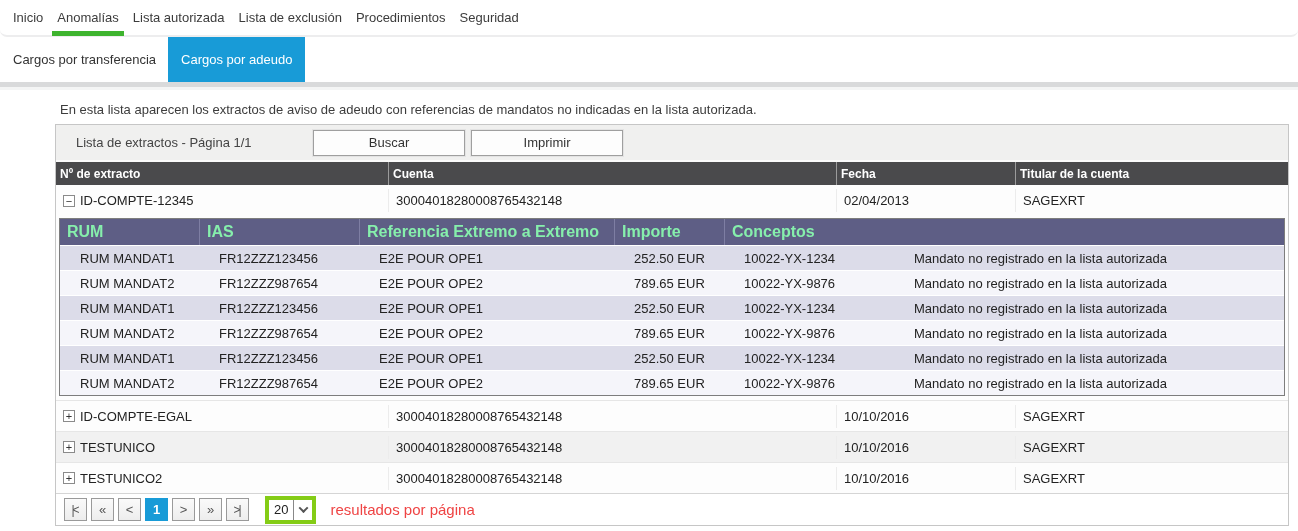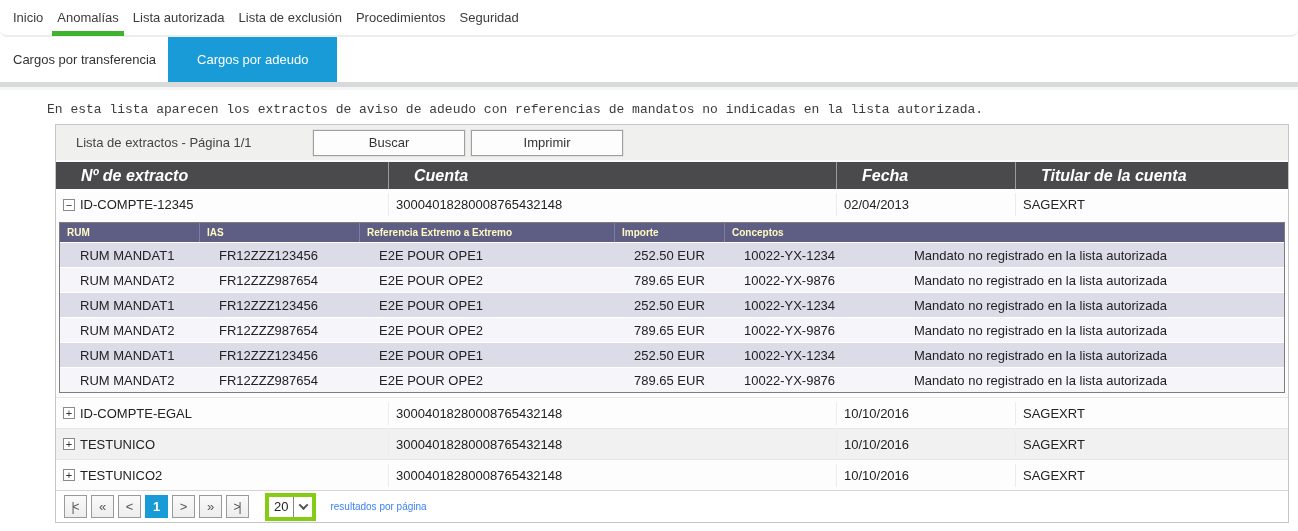--- a/index.html
+++ b/index.html
@@ -9,62 +9,62 @@
   
   .topnav { display:flex; align-items:flex-start; padding:8px 0 0 6px; height:37px;
             border-bottom:2px solid #ededee; background:#ffffff;border-radius:7px; }
   .nav-item { position:relative; padding:2px 7px 9px 7px; font-size:13px; color:#3c3c3c;
               cursor:pointer; white-space:nowrap; }
   .nav-item.active::after { content:""; position:absolute; left:2px; right:2px; bottom:-2px;
               height:5px; background:#3eb42e; }
 
   
   .tabbar { display:flex; height:45px; background:#ffffff;border-radius:14px; }
-  .tab { display:flex; align-items:center; padding:0 29px; font-size:13px; color:#333;
+  .tab { display:flex; align-items:center; padding:0 13px; font-size:13px; color:#333;
          cursor:pointer; white-space:nowrap; }
   .tab.first { padding:0 12px 0 13px; }
   .tab.active { background:#189bd7; color:#ffffff; }
   .tab-strip { height:5px; background:#d9dadb; }
   .tab-strip2 { height:3px; background:#f4f5f5; }
 
   
-  .desc { margin:12px 10px 7px 47px; font-size:13px; color:#3c3c3c;font-family:Liberation Mono, monospace; }
+  .desc { margin:12px 10px 7px 60px; font-size:13px; color:#3c3c3c; }
 
   
   .panel { margin:0 9px 0 55px; border:1px solid #c6c6c6; background:#ffffff; }
 
   .toolbar { display:flex; align-items:center; height:37px; background:#f0f0ef;
              border-bottom:2px solid #fbfbfb; padding-left:20px; }
   .toolbar-title { font-size:13px; color:#444; width:237px; }
   .btn { width:152px; height:26px; margin-right:6px; background:#fdfdfd;
          border:1px solid #9f9f9f; box-shadow:0 0 0 1px #e3e3e3; font-size:13px;
          color:#333; font-family:inherit; cursor:pointer; }
 
   
   .m-head { display:grid; grid-template-columns:332px 448px 179px auto; background:#4a4a4c; }
-  .m-head .hcell { padding:5px 7px 4px 25px; color:#ffffff; font-size:16px; font-weight:bold;
-                   border-left:1px solid #9b9b9b; white-space:nowrap; overflow:hidden;font-style:italic; }
+  .m-head .hcell { padding:5px 7px 4px 4px; color:#ffffff; font-size:12px; font-weight:bold;
+                   border-left:1px solid #9b9b9b; white-space:nowrap; overflow:hidden; }
   .m-head .hcell:first-child { border-left:none; }
   .m-row { display:grid; grid-template-columns:332px 448px 179px auto; align-items:center;
            min-height:31px; background:#fdfdfd; }
   .m-row.alt { background:#f1f1f1; }
   .m-row + .m-row, .sub-wrap + .m-row { border-top:1px solid #e6e6e6; }
   .m-row .cell { padding:4px 7px; font-size:13px; color:#222; border-left:1px solid #ececec;
                  white-space:nowrap; overflow:hidden; }
   .m-row .cell:first-child { border-left:none; display:flex; align-items:center; gap:5px; }
   .expander { display:inline-flex; align-items:center; justify-content:center;
               width:12px; height:12px; border:1px solid #8a8a8a; background:#ffffff;
               font-size:11px; line-height:10px; color:#333; cursor:pointer; flex:0 0 auto; }
 
   
   .sub-wrap { padding:2px 3px 4px 3px; background:#fdfdfd; }
   .sub { border:1px solid #7d7d7d; }
   .s-head { display:grid; grid-template-columns:139px 160px 255px 110px 170px auto;
             background:#5e5e85; }
-  .s-head .hcell { padding:4px 7px; color:#fef9c3; font-size:10px; font-weight:bold;
+  .s-head .hcell { padding:4px 7px; color:#86efac; font-size:16px; font-weight:bold;
                    border-left:1px solid #7e7ea3; white-space:nowrap; overflow:hidden; }
   .s-head .hcell:first-child { border-left:none; }
   .s-row { display:grid; grid-template-columns:139px 160px 255px 110px 170px auto;
            align-items:center; min-height:25px; border-top:1px solid #ffffff; }
   .s-row.odd { background:#dcdce9; }
   .s-row.even { background:#f5f5fa; }
   .s-row .cell { padding:3px 20px; font-size:13px; color:#222; white-space:nowrap; overflow:hidden; }
 
   
   .pager { display:flex; align-items:center; gap:4px; padding:4px 8px; height:32px;
@@ -74,21 +74,21 @@
             font-size:13px; color:#555; cursor:pointer; user-select:none; }
   .pg-btn.edge { letter-spacing:-2px; font-size:12px; padding-right:2px; }
   .pg-btn.current { background:#189bd7; border-color:#189bd7; color:#ffffff; font-weight:bold; }
   .pg-select { display:flex; align-items:center; height:28px; border:4px solid #84cc16;
                background:#ffffff; margin-left:12px; cursor:pointer; }
   .pg-select .val { padding:0 5px; font-size:13px; color:#222; }
   .pg-select .arrow-box { display:flex; align-items:center; justify-content:center;
                width:19px; height:100%; border-left:1px solid #888; }
   .chev { width:7px; height:7px; border-right:2px solid #555; border-bottom:2px solid #555;
           transform:rotate(45deg) translate(-1px,-1px); }
-  .pg-label { margin-left:10px; font-size:10px; color:#3b82f6; }
+  .pg-label { margin-left:10px; font-size:15px; color:#ef4444; }
 </style>
 </head>
 <body>
 
 <nav class="topnav">
   <span class="nav-item">Inicio</span>
   <span class="nav-item active">Anomalías</span>
   <span class="nav-item">Lista autorizada</span>
   <span class="nav-item">Lista de exclusión</span>
   <span class="nav-item">Procedimientos</span>

